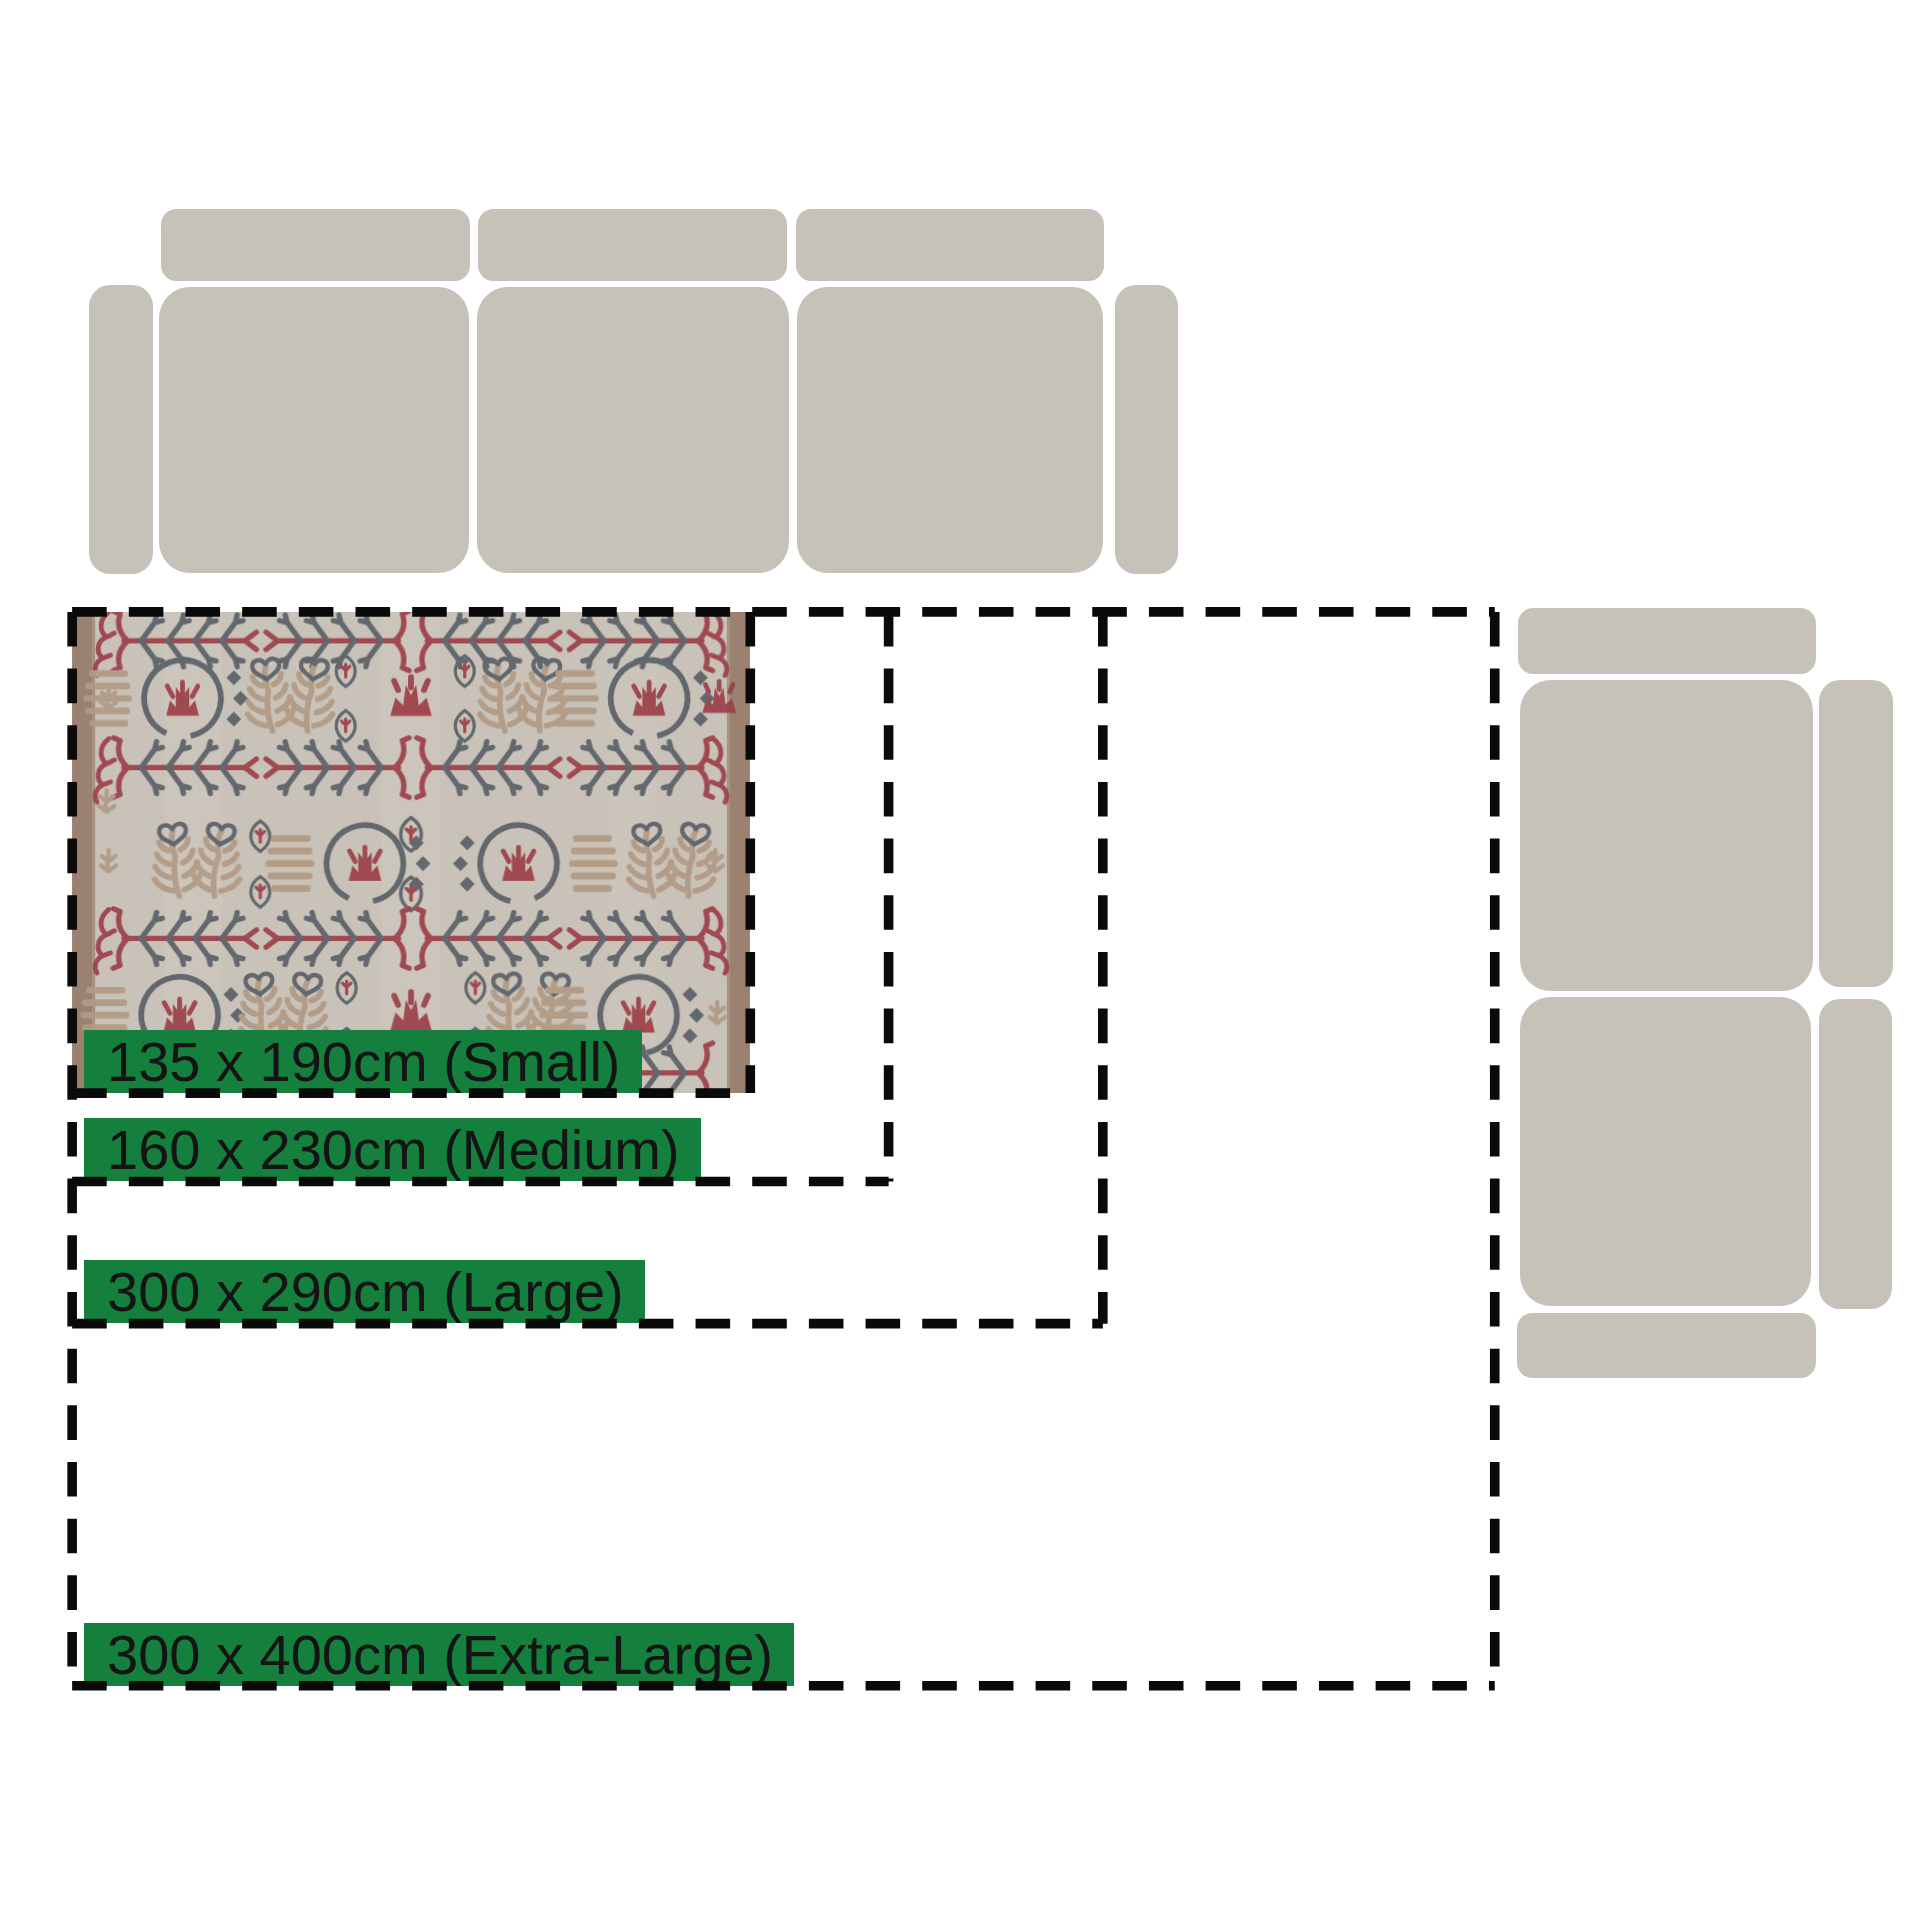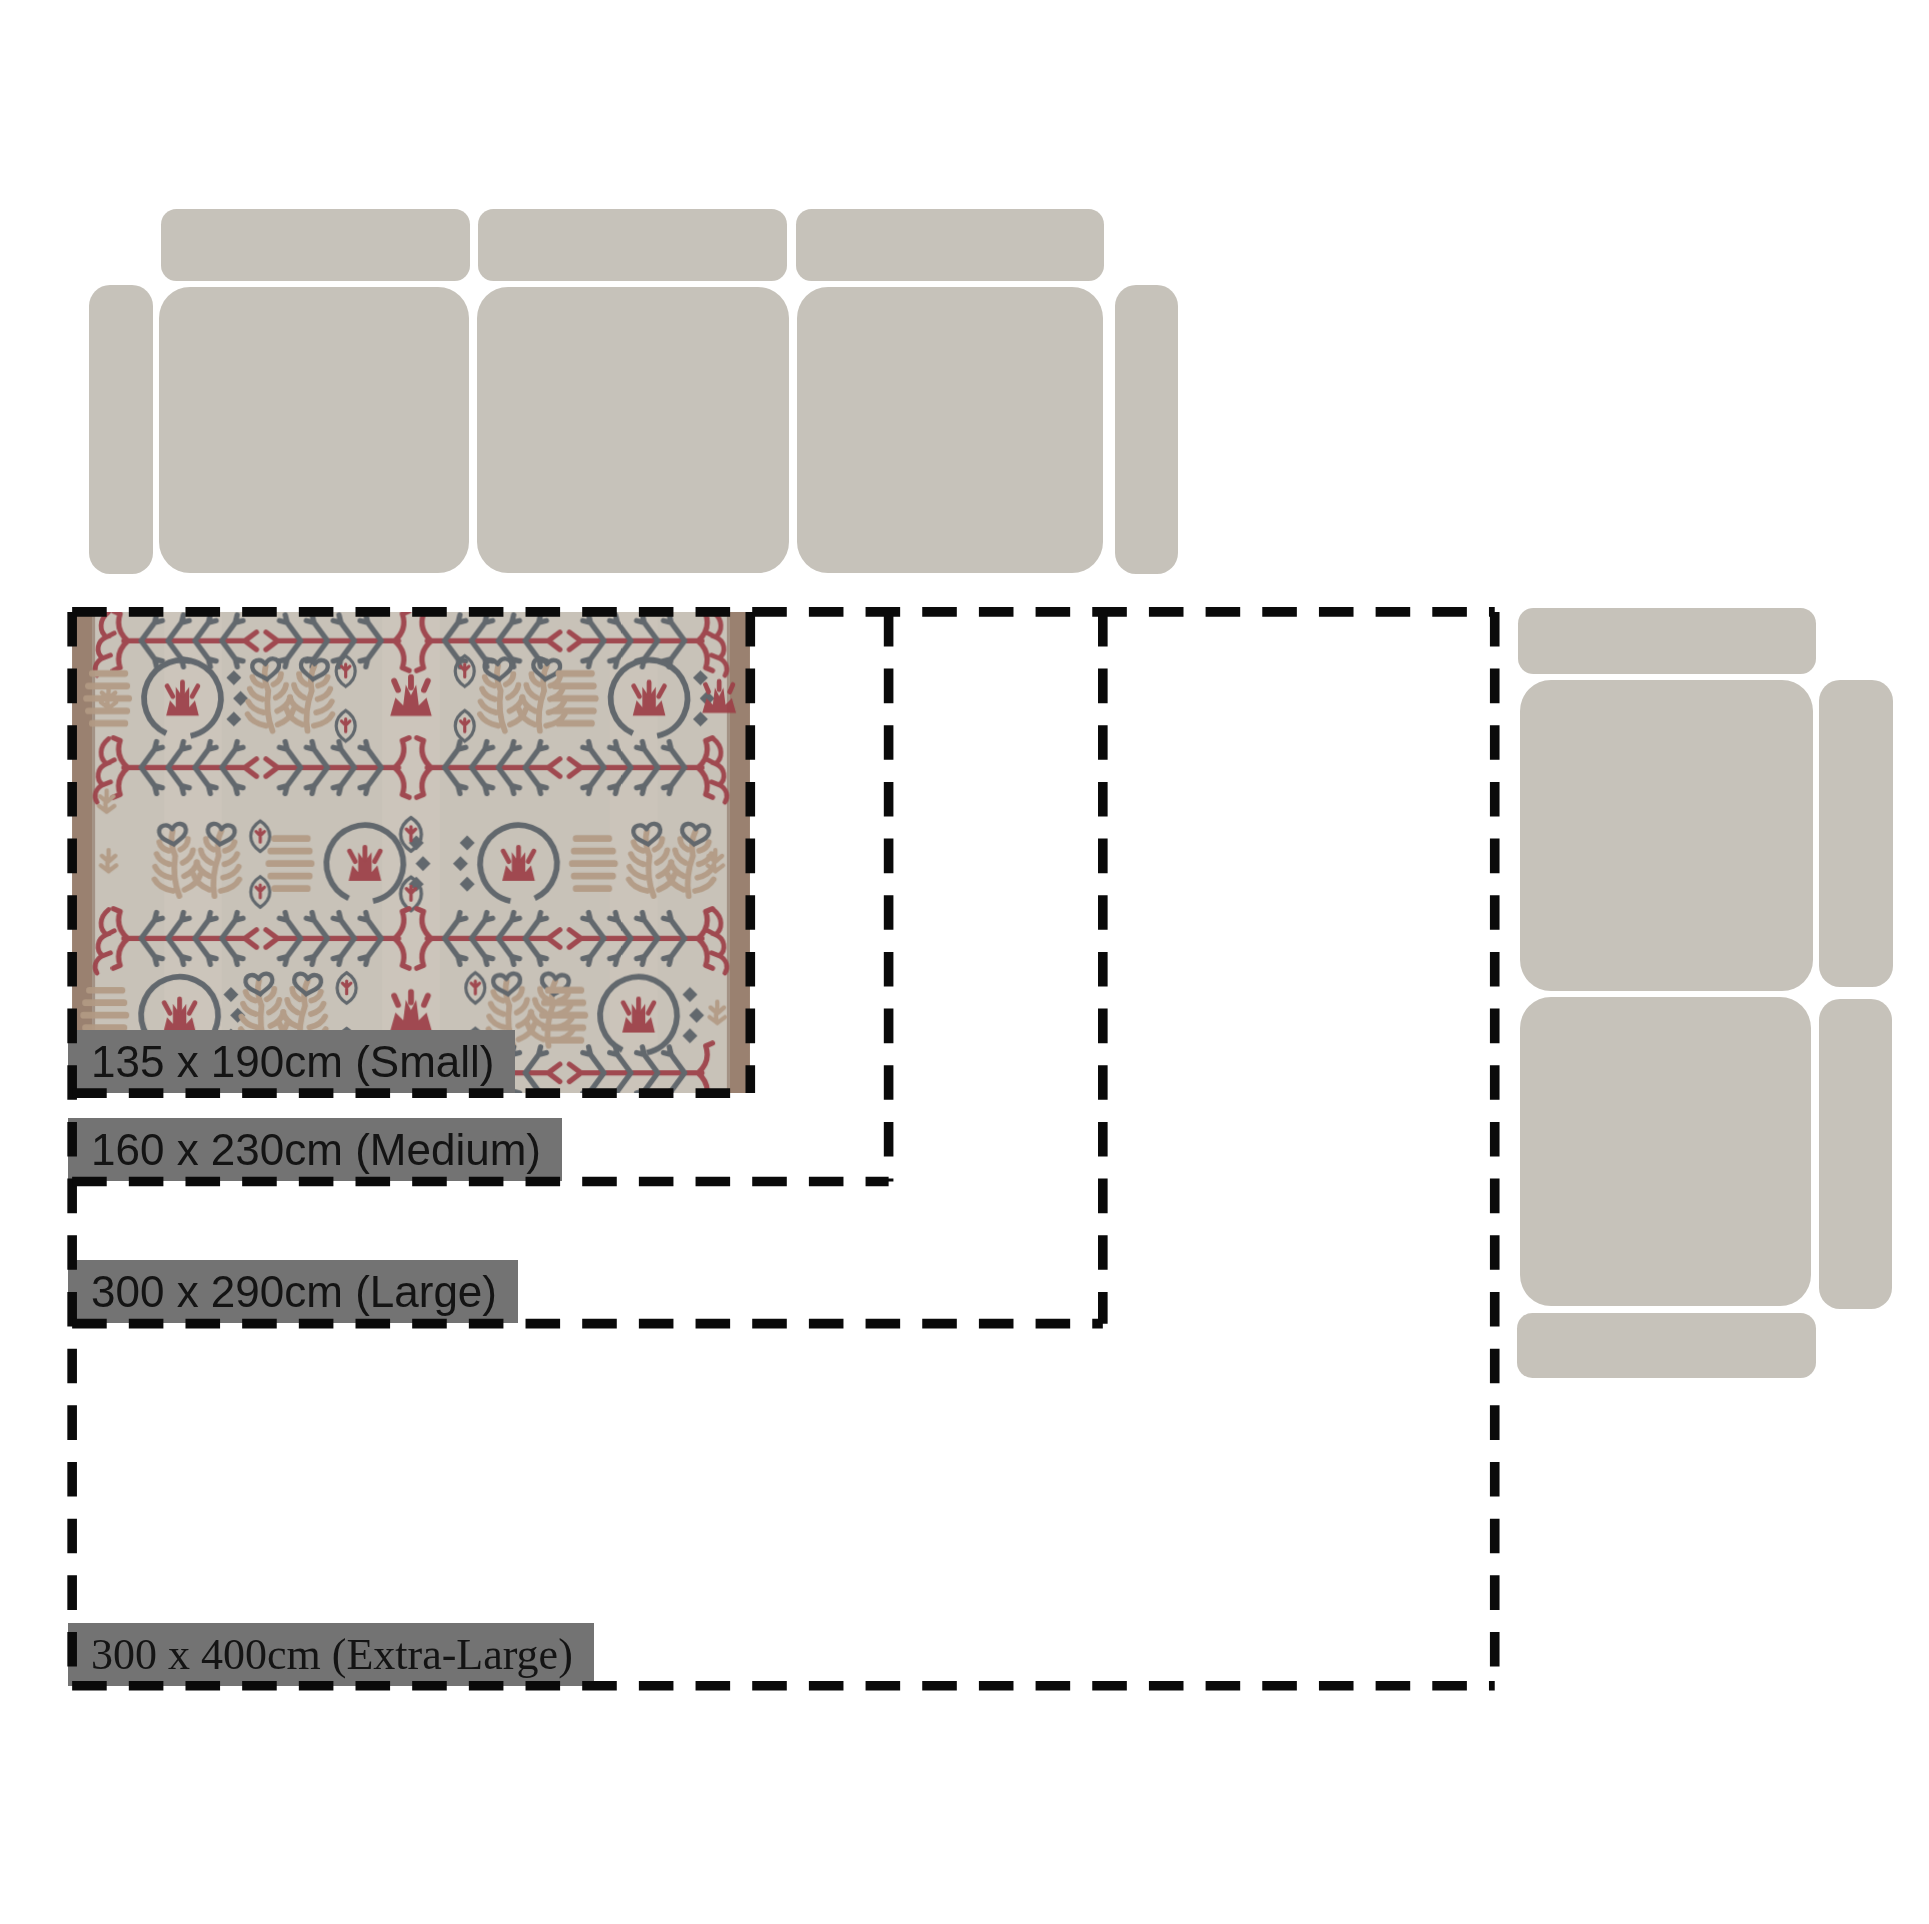--- a/index.html
+++ b/index.html
@@ -41,34 +41,34 @@
   .rug{
     position:absolute;
     left:72px;top:612px;width:678px;height:481px;
     z-index:2;
   }
   .rug svg{display:block;width:100%;height:100%;}
 
   
   .size-label{
     position:absolute;
-    left:68px;
+    left:84px;
     height:63px;
     line-height:63px;
     padding:0 21px 0 23px;
-    background:#737373;
+    background:#15803d;
     color:#141414;
-    font-size:44px;
+    font-size:56px;
     white-space:nowrap;
     z-index:3;
   }
   .lbl-small {top:1030px;}
   .lbl-medium{top:1118px;}
   .lbl-large {top:1260px;}
-  .lbl-xl    {top:1623px;font-family:Liberation Serif, serif;}
+  .lbl-xl    {top:1623px;}
 
   
   .outlines{
     position:absolute;
     left:0;top:0;width:1929px;height:1924px;
     z-index:4;
     pointer-events:none;
   }
   .dash{
     stroke:#0a0a0a;

